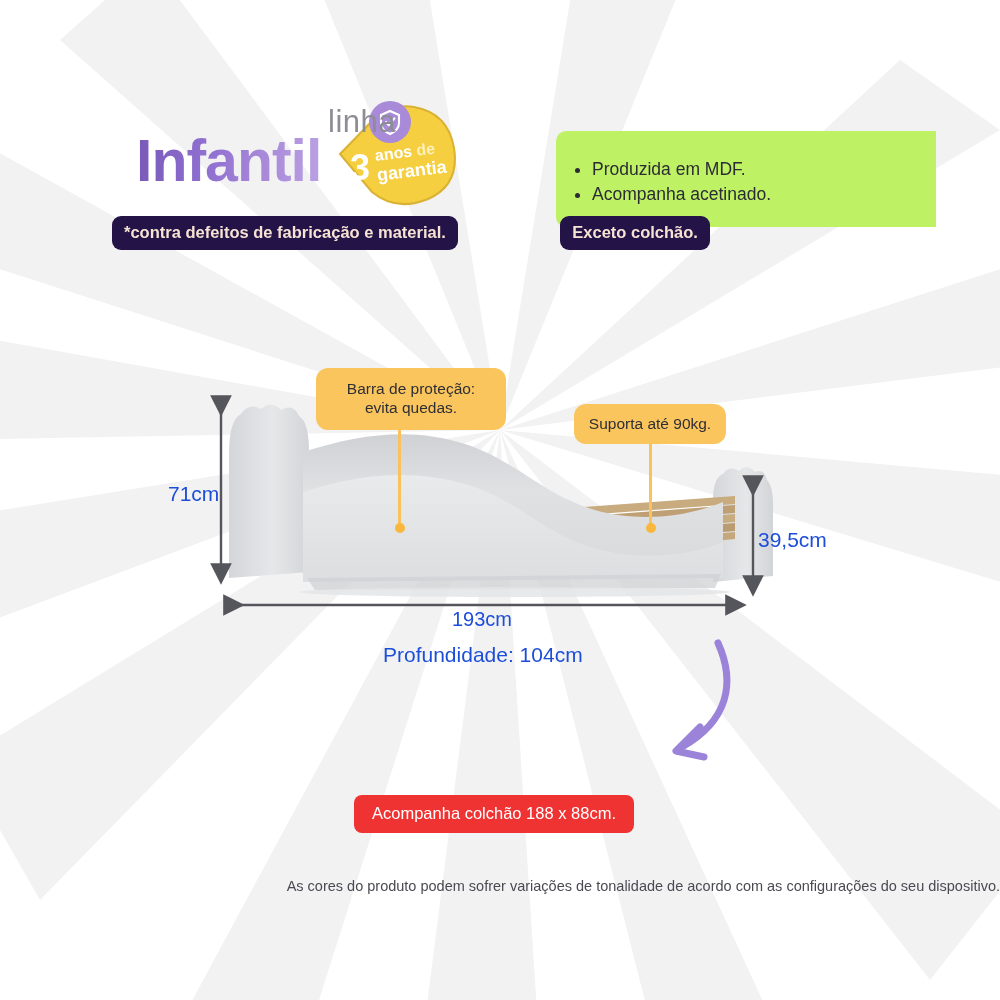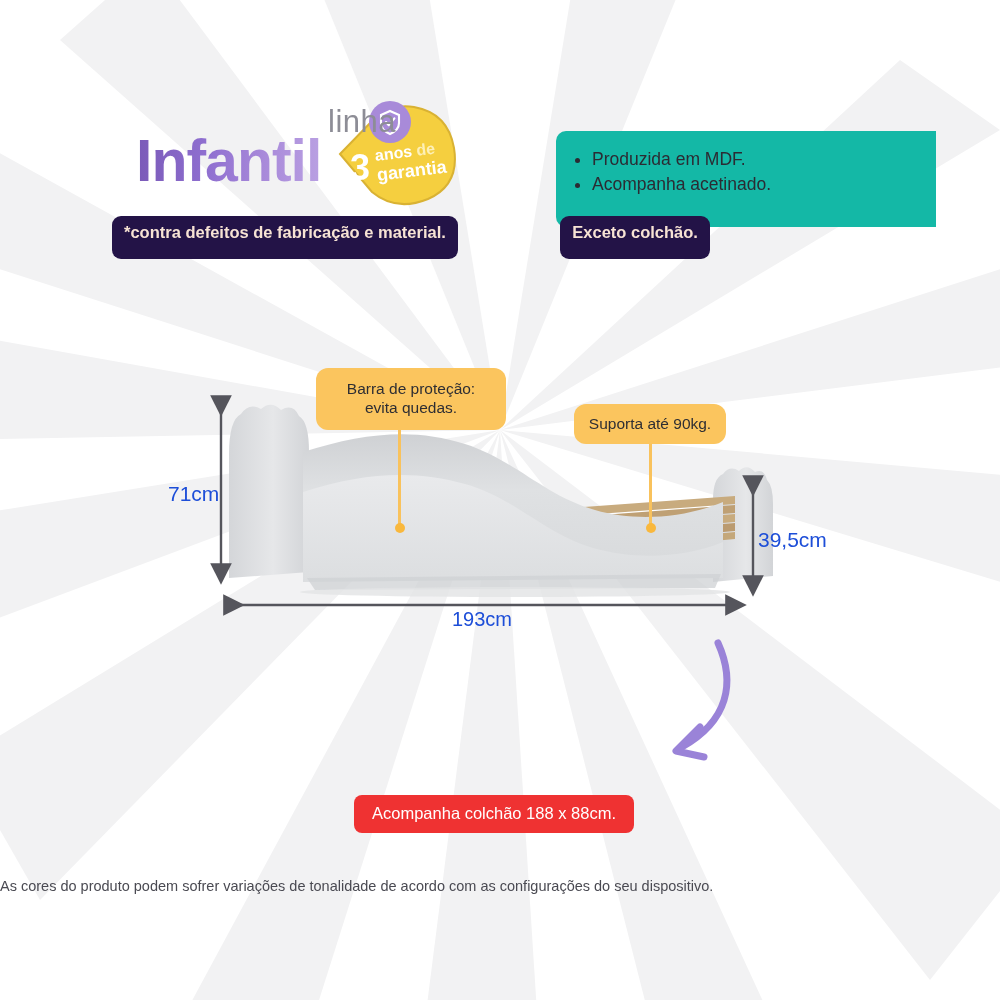--- a/index.html
+++ b/index.html
@@ -104,40 +104,40 @@
     left:112px; top:214px;
     z-index:6;
   }
   .navy-line{
     background:#231347;
     color:#f7e3d4;
     font-weight:bold;
     font-size:16.5px;
     line-height:1;
     border-radius:9px;
-    padding:8px 12px 18px 12px;
+    padding:8px 12px 9px 12px;
     display:inline-block;
     white-space:nowrap;
   }
   .navy-line.l2{
     margin-left:98px;
     margin-top:2px;
     font-size:16.5px;
   }
 
   
   .purple-box{
     position:absolute;
     left:556px; top:131px;
     width:380px; height:96px;
-    background:#14b8a6;
+    background:#bef264;
     border-radius:10px 0 0 10px;
     z-index:5;
     box-sizing:border-box;
-    padding:16px 0 0 16px;
+    padding:26px 0 0 16px;
   }
   .purple-box ul{
     margin:0; padding:0 0 0 20px;
     list-style:disc;
   }
   .purple-box li{
     color:#2b2b33;
     font-size:17.5px;
     line-height:1.45;
   }
@@ -229,21 +229,21 @@
     border-radius:8px;
     z-index:7;
     white-space:nowrap;
   }
 
   
   .footer-note{
     position:absolute;
     left:0; top:878px;
     width:1000px;
-    text-align:left;
+    text-align:right;
     font-size:14.5px;
     color:#4a4a52;
     z-index:7;
   }
 </style>
 </head>
 <body>
 
 <div class="canvas">
 
@@ -389,20 +389,21 @@
     <line x1="221" y1="412" x2="221" y2="580" stroke="#55555c" stroke-width="2.4" marker-start="url(#ahs)" marker-end="url(#ah)"></line>
 
     <line x1="753" y1="492" x2="753" y2="592" stroke="#55555c" stroke-width="2.4" marker-start="url(#ahs)" marker-end="url(#ah)"></line>
 
     <line x1="240" y1="605" x2="742" y2="605" stroke="#55555c" stroke-width="2.4" marker-start="url(#ahs)" marker-end="url(#ah)"></line>
   </svg>
 
   <div class="dim-label dim-71">71cm</div>
   <div class="dim-label dim-395">39,5cm</div>
   <div class="dim-label dim-193">193cm</div>
+  <div class="dim-label dim-prof">Profundidade: 104cm</div>
 
   <svg class="arrow-purple" viewBox="0 0 110 130">
     <path d="M78 8 C 96 48, 88 86, 42 112" fill="none" stroke="#9a83d8" stroke-width="7" stroke-linecap="round"></path>
     <path d="M60 92 L36 116 L64 122" fill="none" stroke="#9a83d8" stroke-width="7" stroke-linecap="round" stroke-linejoin="round"></path>
   </svg>
 
   <div class="red-pill">Acompanha colchão 188 x 88cm.</div>
 
   <div class="footer-note">As cores do produto podem sofrer variações de tonalidade de acordo com as configurações do seu dispositivo.</div>
 

